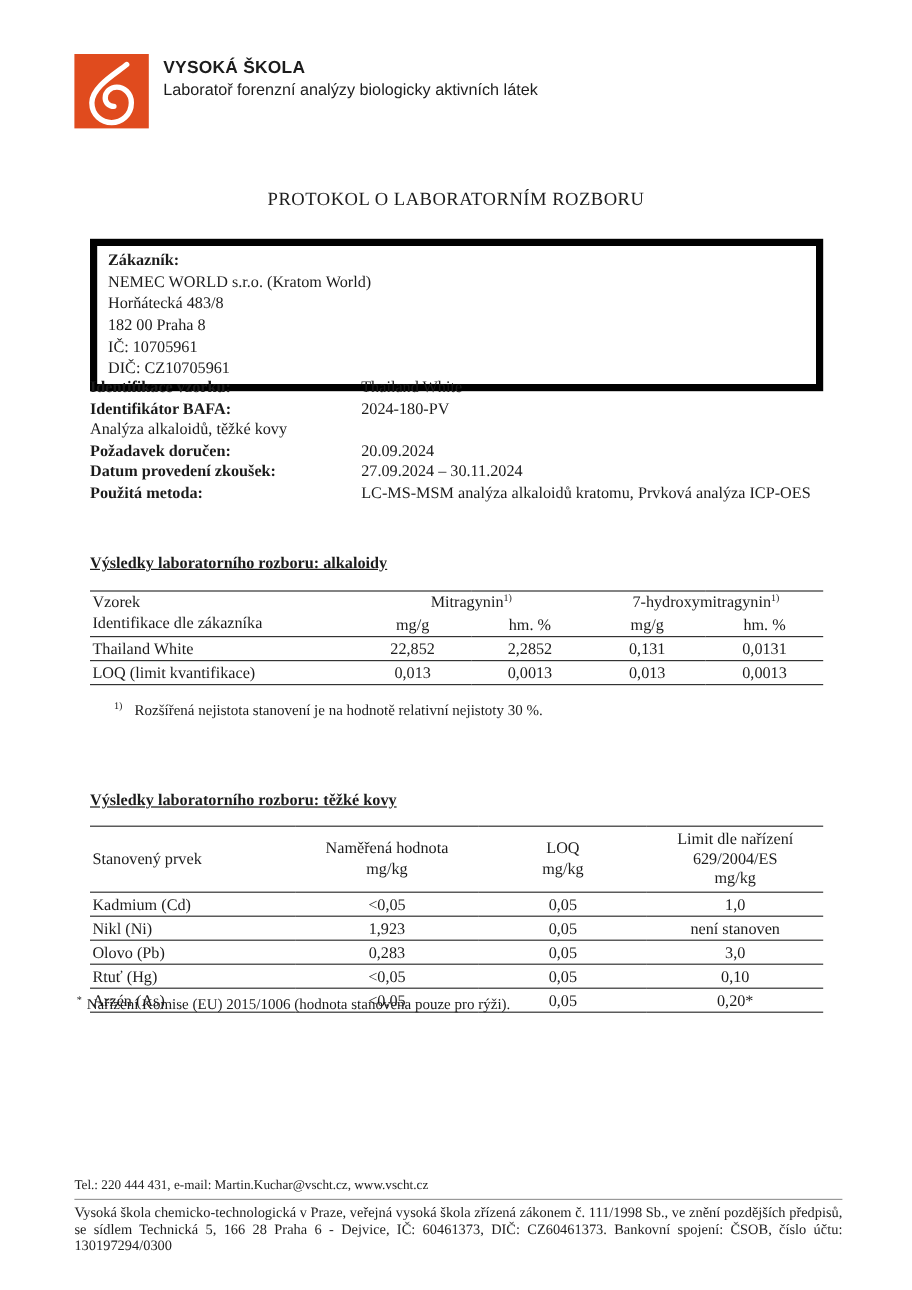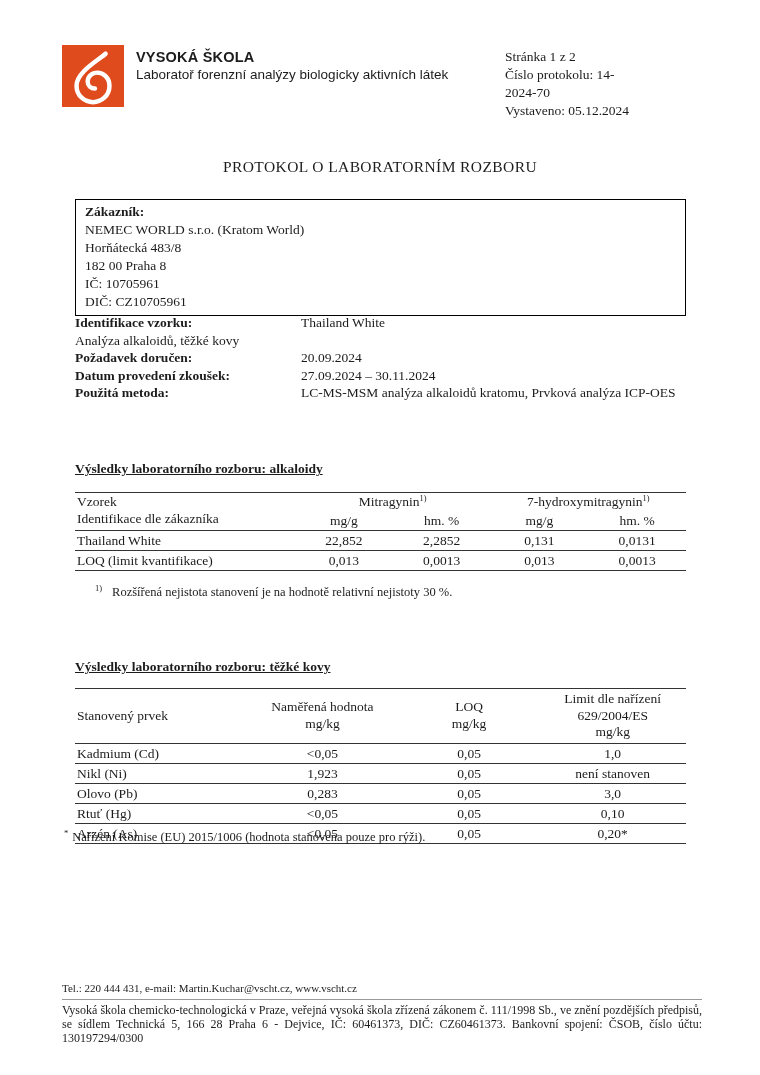--- a/index.html
+++ b/index.html
@@ -16,21 +16,21 @@
   .brand .b1, .brand .b2 { font-weight: bold; font-size: 14.5px; line-height: 18px; letter-spacing: 0.2px; }
   .brand .b3 { font-size: 13.5px; line-height: 18px; font-weight: normal; }
   .meta { position: absolute; top: 48px; left: 505px; font-size: 13.5px; line-height: 18px; }
 
   
   .doc-title { position: absolute; top: 158px; left: 75px; width: 610px;
                text-align: center; font-size: 15.5px; letter-spacing: 0.4px; }
 
   
   .customer-box { position: absolute; top: 199px; left: 75px; width: 611px;
-                  border: 1px solid #000000; padding: 3px 9px 4px 9px;
+                  border: 6px solid #000000; padding: 3px 9px 4px 9px;
                   font-size: 13.5px; line-height: 18px; }
   .customer-box .cust-label { font-weight: bold; }
 
   
   .sample { position: absolute; top: 314px; left: 75px; width: 610px; font-size: 13.5px; }
   .sample-row { display: flex; }
   .sample-row .lbl { width: 226px; flex: 0 0 226px; font-weight: bold; line-height: 17.6px; }
   .sample-row .val { flex: 1; line-height: 17.6px; }
 
   
@@ -85,41 +85,40 @@
       <svg viewBox="0 0 64 64" xmlns="http://www.w3.org/2000/svg">
         <path d="M 45 9 C 37 16 15 28 15 42 C 15 52.5 23.5 59 32 59 C 40.5 59 49 52.5 49 42 C 49 33.5 42.5 28.5 36.5 28.5 C 31 28.5 26.5 32.5 26.5 37.8 C 26.5 42 29.8 45 34 45" fill="none" stroke="#ffffff" stroke-width="4.6" stroke-linecap="round"></path>
       </svg>
     </div>
     <div class="brand">
       <div class="b1">VYSOKÁ ŠKOLA</div>
       <div class="b3">Laboratoř forenzní analýzy biologicky aktivních látek</div>
     </div>
   </div>
 
-  <div class="meta">
-    <div>Stránka 1 z 2</div>
-    <div>Číslo protokolu: 14-2024-70</div>
-    <div>Vystaveno: 05.12.2024</div>
-  </div>
 
   <div class="doc-title">PROTOKOL O LABORATORNÍM ROZBORU</div>
 
   <div class="customer-box">
     <div class="cust-label">Zákazník:</div>
     <div>NEMEC WORLD s.r.o. (Kratom World)</div>
     <div>Horňátecká 483/8</div>
     <div>182 00 Praha 8</div>
     <div>IČ: 10705961</div>
     <div>DIČ: CZ10705961</div>
   </div>
 
   <div class="sample">
     <div class="sample-row">
       <div class="lbl">Identifikace vzorku:</div>
       <div class="val">Thailand White</div>
+    </div>
+    <div class="sample-row">
+      <div class="lbl">Identifikátor BAFA:</div>
+      <div class="val">2024-180-PV</div>
     </div>
     <div class="sample-row">
       <div class="val">Analýza alkaloidů, těžké kovy</div>
     </div>
     <div class="sample-row">
       <div class="lbl">Požadavek doručen:</div>
       <div class="val">20.09.2024</div>
     </div>
     <div class="sample-row">
       <div class="lbl">Datum provedení zkoušek:</div>

